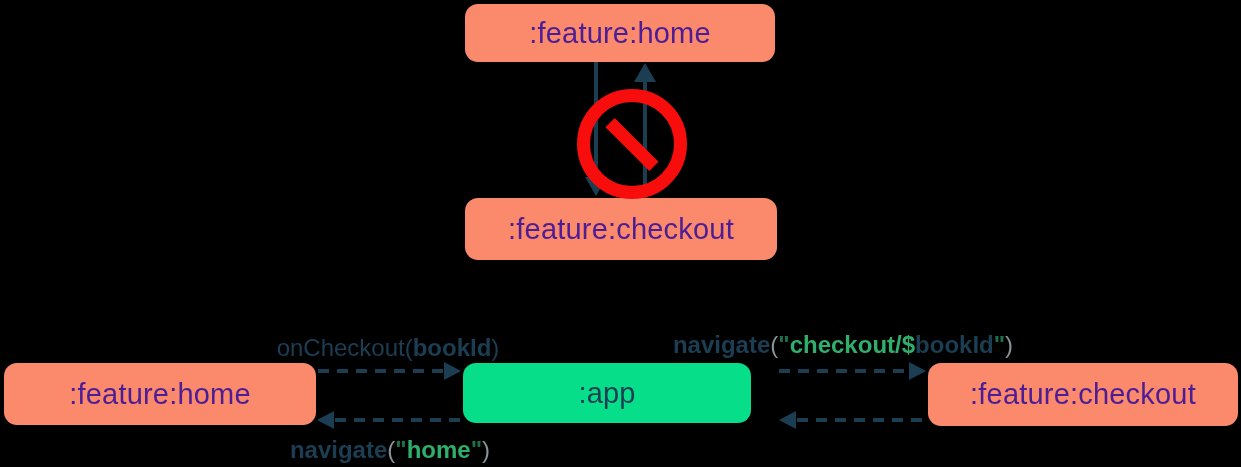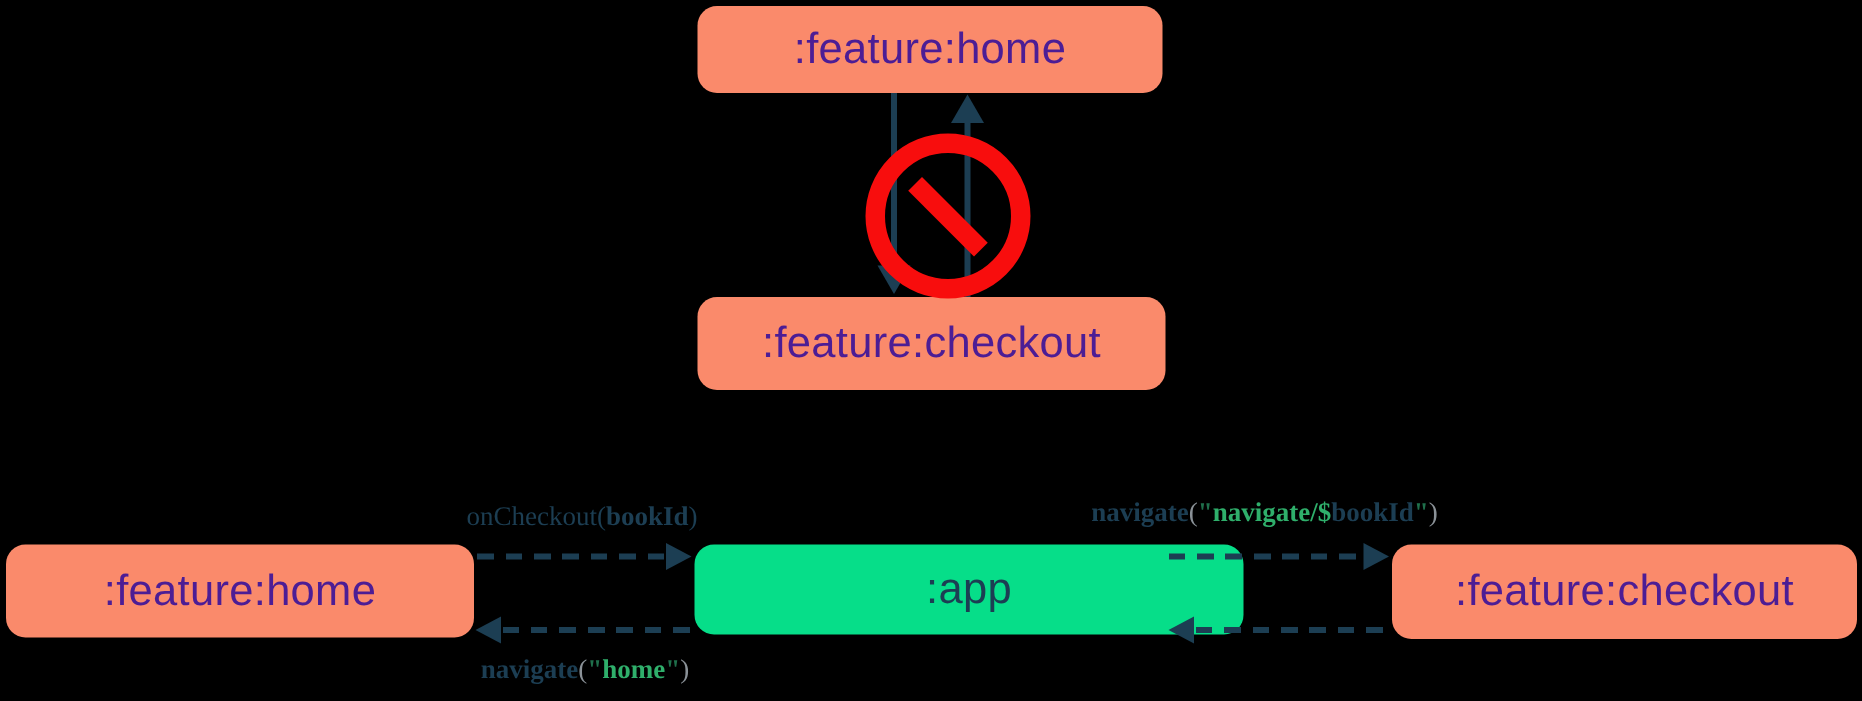--- a/index.html
+++ b/index.html
@@ -10,21 +10,21 @@
   .box{
     position:absolute;border-radius:13px;display:flex;align-items:center;justify-content:center;
     font-size:29px;font-weight:500;letter-spacing:.2px;
   }
   .box.salmon{background:#FA8A6B;color:#4c1d95;}
   .box.green{background:#06DE89;color:#1C3E53;}
 
   #home-top{left:465px;top:4px;width:310px;height:58px;}
   #checkout-top{left:465px;top:198px;width:312px;height:62px;}
   #home-bottom{left:4px;top:363px;width:312px;height:62px;}
-  #app-box{left:463px;top:363px;width:366px;height:60px;}
+  #app-box{left:463px;top:363px;width:288px;height:60px;}
   #checkout-bottom{left:928px;top:363px;width:310px;height:63px;}
 
   .vline{position:absolute;width:4px;background:#1C3E53;}
   #line-down{left:594px;top:62px;height:116px;}
   #line-up{left:643px;top:81px;height:117px;}
   .vhead{position:absolute;width:0;height:0;}
   #head-down{left:585px;top:177px;border-left:11px solid transparent;border-right:11px solid transparent;border-top:19px solid #1C3E53;}
   #head-up{left:634px;top:63px;border-left:11px solid transparent;border-right:11px solid transparent;border-bottom:19px solid #1C3E53;}
 
   #no-entry{position:absolute;left:577px;top:89px;width:84px;height:84px;border:13px solid #F80D0D;border-radius:50%;z-index:3;background:transparent;}
@@ -39,21 +39,21 @@
   #oncheckout-head{left:444px;top:362px;}
   #navhome-head{left:317px;top:411px;}
   #navhome-dash{left:335px;top:418px;width:128px;}
   #navcheckout-dash{left:779px;top:369px;width:131px;}
   #navcheckout-head{left:909px;top:362px;}
   #onpayment-head{left:779px;top:411px;}
   #onpayment-dash{left:797px;top:418px;width:130px;}
 
   .code-label{
     position:absolute;transform:translateX(-50%);white-space:nowrap;
-    font-family:Liberation Serif, serif;font-size:18px;
+    font-family:Liberation Sans, sans-serif;font-size:24px;
   }
   #on-checkout-label{left:388px;top:334px;}
   #navigate-checkout-label{left:843px;top:331px;}
   #navigate-home-label{left:390px;top:436px;}
   #on-payment-label{left:840px;top:438px;}
 
   .t-navy{color:#1C3E53;}
   .t-green{color:#2FAF6B;}
   .t-dkgreen{color:#1F6F4B;}
   .t-gray{color:#8A9197;}
@@ -94,18 +94,18 @@
   <div class="head-l" id="navhome-head"></div>
   <div class="dash" id="navhome-dash"></div>
 
   <div class="dash" id="navcheckout-dash"></div>
   <div class="head-r" id="navcheckout-head"></div>
   <div class="head-l" id="onpayment-head"></div>
   <div class="dash" id="onpayment-dash"></div>
 
   <div class="code-label" id="on-checkout-label"><span class="t-navy">onCheckout(</span><span class="t-navy t-b">bookId</span><span class="t-navy">)</span></div>
 
-  <div class="code-label" id="navigate-checkout-label"><span class="t-navy t-b">navigate</span><span class="t-gray">(</span><span class="t-dkgreen t-b">"</span><span class="t-green t-b">navigate/$</span><span class="t-navy t-b">bookId</span><span class="t-dkgreen t-b">"</span><span class="t-gray">)</span></div>
+  <div class="code-label" id="navigate-checkout-label"><span class="t-navy t-b">navigate</span><span class="t-gray">(</span><span class="t-dkgreen t-b">"</span><span class="t-green t-b">checkout/$</span><span class="t-navy t-b">bookId</span><span class="t-dkgreen t-b">"</span><span class="t-gray">)</span></div>
 
   <div class="code-label" id="navigate-home-label"><span class="t-navy t-b">navigate</span><span class="t-gray">(</span><span class="t-dkgreen t-b">"</span><span class="t-green t-b">home</span><span class="t-dkgreen t-b">"</span><span class="t-gray">)</span></div>
 
 
 </div>
 
 </body></html>

